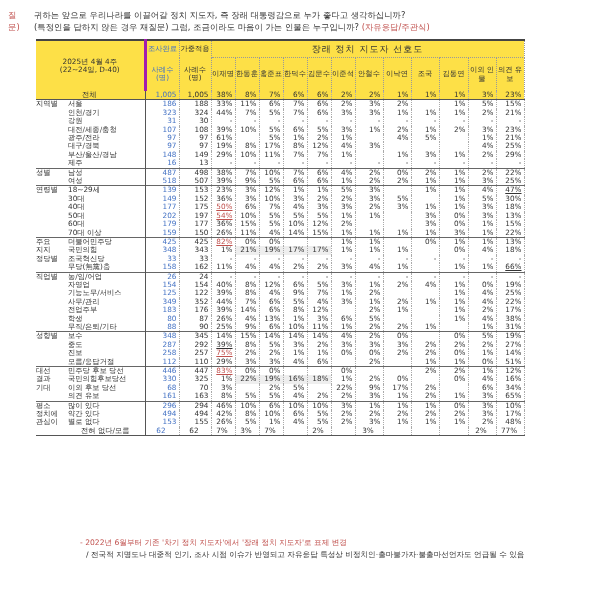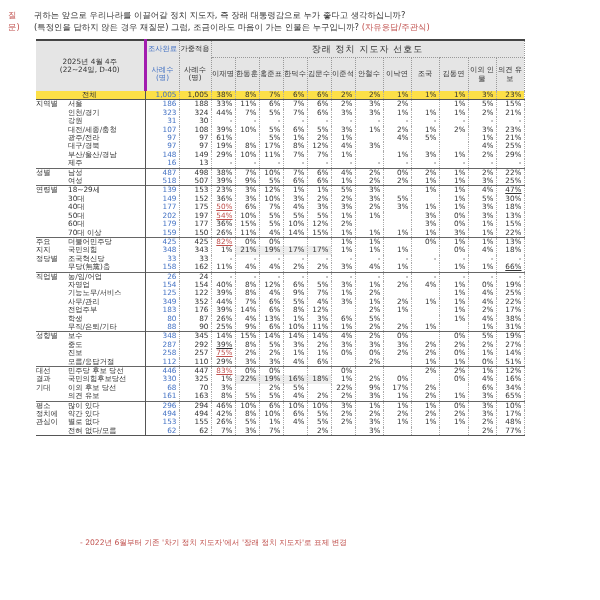--- a/index.html
+++ b/index.html
@@ -2,36 +2,36 @@
 <html><head>
 <meta charset="utf-8">
 <style>
   html,body{margin:0;padding:0;background:#fff;}
   body{width:600px;height:600px;overflow:hidden;font-family:"DejaVu Sans","Liberation Sans",sans-serif;color:#333;position:relative;}
   .q{position:absolute;left:8px;top:9px;font-size:8.4px;line-height:12px;}
   .q .lab{color:#c0504d;position:absolute;left:0;top:0;}
   .q .txt{position:absolute;left:26px;top:0;white-space:nowrap;}
   .q .red{color:#c0504d;}
   table{position:absolute;left:36px;top:39px;border-collapse:collapse;font-size:7.3px;line-height:8.4px;table-layout:fixed;}
-  th{font-weight:normal;color:#333;background:#e5e5e5;border-right:1px dotted #999;padding:0;text-align:center;}
+  th{font-weight:normal;color:#333;background:#fde047;border-right:1px dotted #999;padding:0;text-align:center;}
   th.blue{color:#4472c4;}
   thead tr.r1 th{border-top:2px solid #444;height:16px;}
   thead tr.r1 th.title{font-size:9px;letter-spacing:1px;border-bottom:1px dotted #999;}
   thead tr.r2 th{height:33px;}
   td{padding:0 2px 0 0;text-align:right;white-space:nowrap;height:8.4px;border-right:1px dotted #aaa;}
   td.grp{text-align:left;padding-left:0;width:30px;border-right:none;margin-top:36px;}
   td.sub{text-align:left;border-right:1px solid #555;}
   td.n1{color:#4472c4;}
   tr.total td{background:#fde047;border-bottom:1px solid #555;}
   tr.total td.sub{text-align:center;}
   tr.sep td{border-top:1px solid #666;}
   td.u{text-decoration:underline;}
   td.red{color:#c0504d;text-decoration:underline;}
   td.shade{background:#eee;}
-  tr.last td{border-bottom:1px solid #555;}
+  tr.last td{border-bottom:1px solid #555;text-align:center;}
   .notes{position:absolute;left:32px;top:537px;font-size:7.6px;line-height:12.2px;}
   .notes div{white-space:nowrap;margin-left:48px;}
   .notes .red{color:#c0504d;}
 </style>
 </head>
 <body>
 
 <div class="q">
   <span class="lab">질문)</span>
   <div class="txt">귀하는 앞으로 우리나라를 이끌어갈 정치 지도자, 즉 장래 대통령감으로 누가 좋다고 생각하십니까?</div>
@@ -799,13 +799,14 @@
         <td class="val"></td>
         <td class="val"></td>
         <td class="val">2%</td>
         <td class="val">77%</td>
       </tr>
     </tbody>
 </table>
 
 <div class="notes">
   <div class="red">- 2022년 6월부터 기존 '차기 정치 지도자'에서 '장래 정치 지도자'로 표제 변경</div>
+  <div style="padding-left:6px">/ 전국적 지명도나 대중적 인기, 조사 시점 이슈가 반영되고 자유응답 특성상 비정치인·출마불가자·불출마선언자도 언급될 수 있음</div>
 </div>
 
 </body></html>

